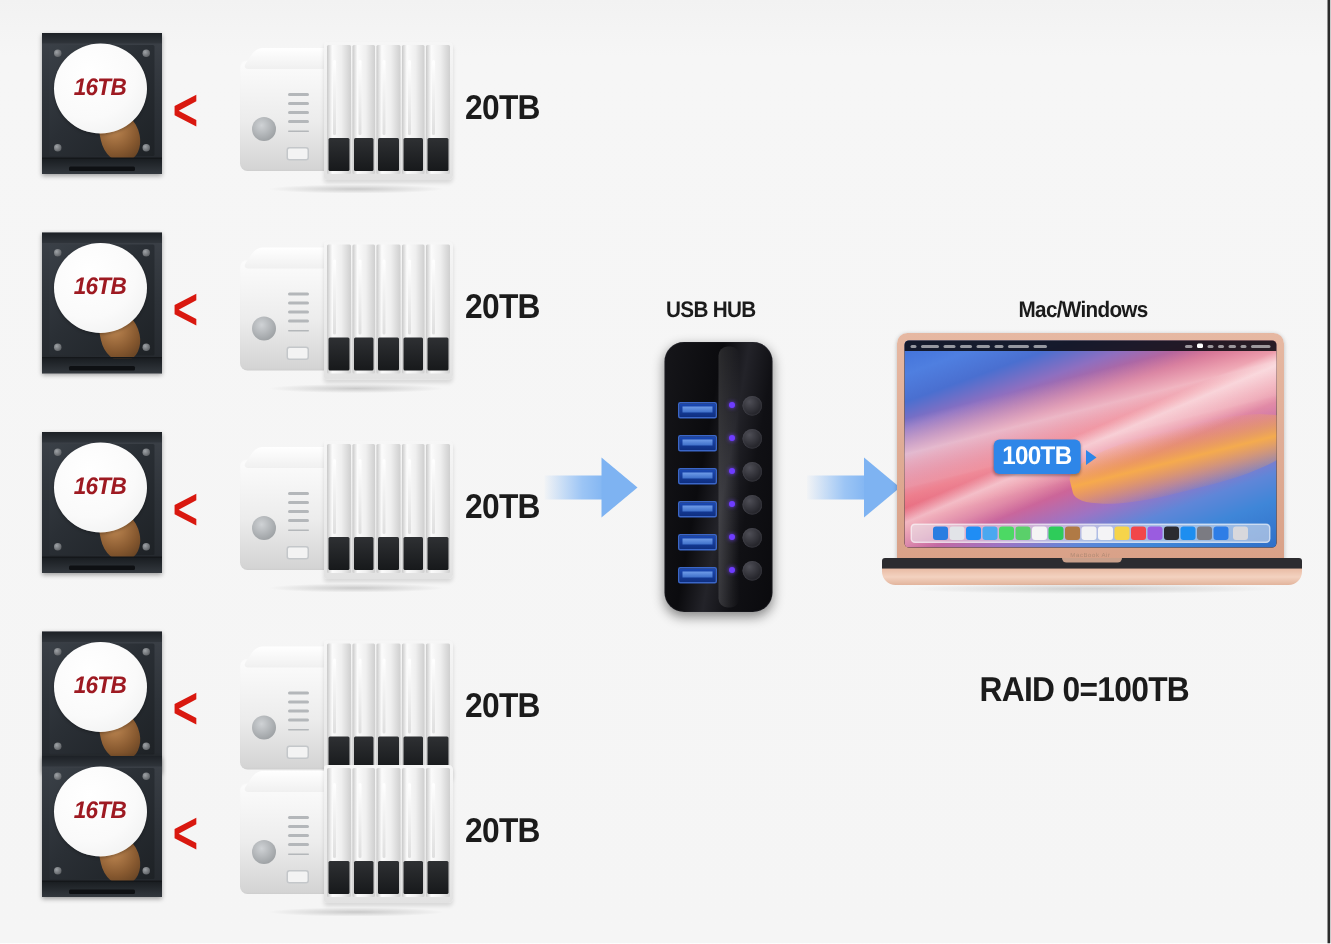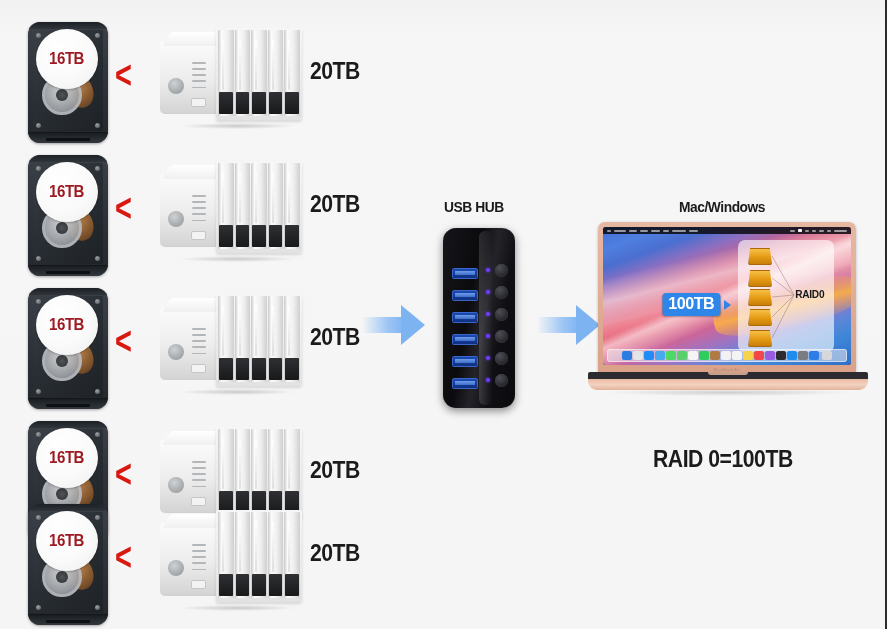--- a/index.html
+++ b/index.html
@@ -26,25 +26,26 @@
     transform-origin: left center;
     white-space: nowrap;
   }
 
   
   .row { position: absolute; left: 0; width: 400px; height: 120px; }
 
   
   .hdd {
     position: absolute; left: 28px; top: 0;
-    width: 80px; height: 121px;
+    width: 80px; height: 94px;
     background: linear-gradient(180deg,#3c4148 0%, #2d3238 50%, #23272c 100%);
-    border-radius: 12px;
+    border-radius: 0;
     box-shadow: 0 1px 3px rgba(0,0,0,.35);
     overflow: hidden;
+    font-style: italic;
   }
   .hdd-topbar {
     position:absolute; left:0; top:0; width:100%; height:7px;
     background: linear-gradient(180deg,#1d2126,#30353b);
   }
   .hdd-botbar {
     position:absolute; left:0; bottom:0; width:100%; height:11px;
     background: linear-gradient(180deg,#1a1e22,#33383e);
     border-top:1px solid #14171a;
   }
@@ -604,39 +605,20 @@
             <div class="mb-item" style="width:5px;"></div>
             <div class="mb-item" style="width:4px;height:3px;background:#fff;"></div>
             <div class="mb-item" style="width:4px;"></div>
             <div class="mb-item" style="width:4px;"></div>
             <div class="mb-item" style="width:5px;"></div>
             <div class="mb-item" style="width:4px;"></div>
             <div class="mb-item" style="width:13px;"></div>
           </div>
         </div>
 
-        <div class="raidcard">
-          <svg class="raid-lines" viewBox="0 0 96 112" preserveAspectRatio="none">
-            <g stroke="#8a6a6a" stroke-width="0.6" fill="none" opacity="0.75">
-              <line x1="34" y1="16" x2="56" y2="55"></line>
-              <line x1="34" y1="38" x2="56" y2="55"></line>
-              <line x1="34" y1="57" x2="56" y2="55"></line>
-              <line x1="34" y1="77" x2="56" y2="55"></line>
-              <line x1="34" y1="98" x2="56" y2="55"></line>
-            </g>
-          </svg>
-          <div id="raid-disks">
-              <div class="raid-disk" style="top: 8px;"></div>
-              <div class="raid-disk" style="top: 30px;"></div>
-              <div class="raid-disk" style="top: 49px;"></div>
-              <div class="raid-disk" style="top: 69px;"></div>
-              <div class="raid-disk" style="top: 90px;"></div>
-            </div>
-          <div class="raid-label">RAID0</div>
-        </div>
 
         <div class="badge100">100TB</div>
         <div class="badge-tail"></div>
 
         <div class="dock" id="dock">
             <div class="dock-icon" style="background: rgb(42, 125, 225);"></div>
             <div class="dock-icon" style="background: rgb(226, 228, 232);"></div>
             <div class="dock-icon" style="background: rgb(31, 141, 245);"></div>
             <div class="dock-icon" style="background: rgb(74, 168, 240);"></div>
             <div class="dock-icon" style="background: rgb(76, 217, 100);"></div>

